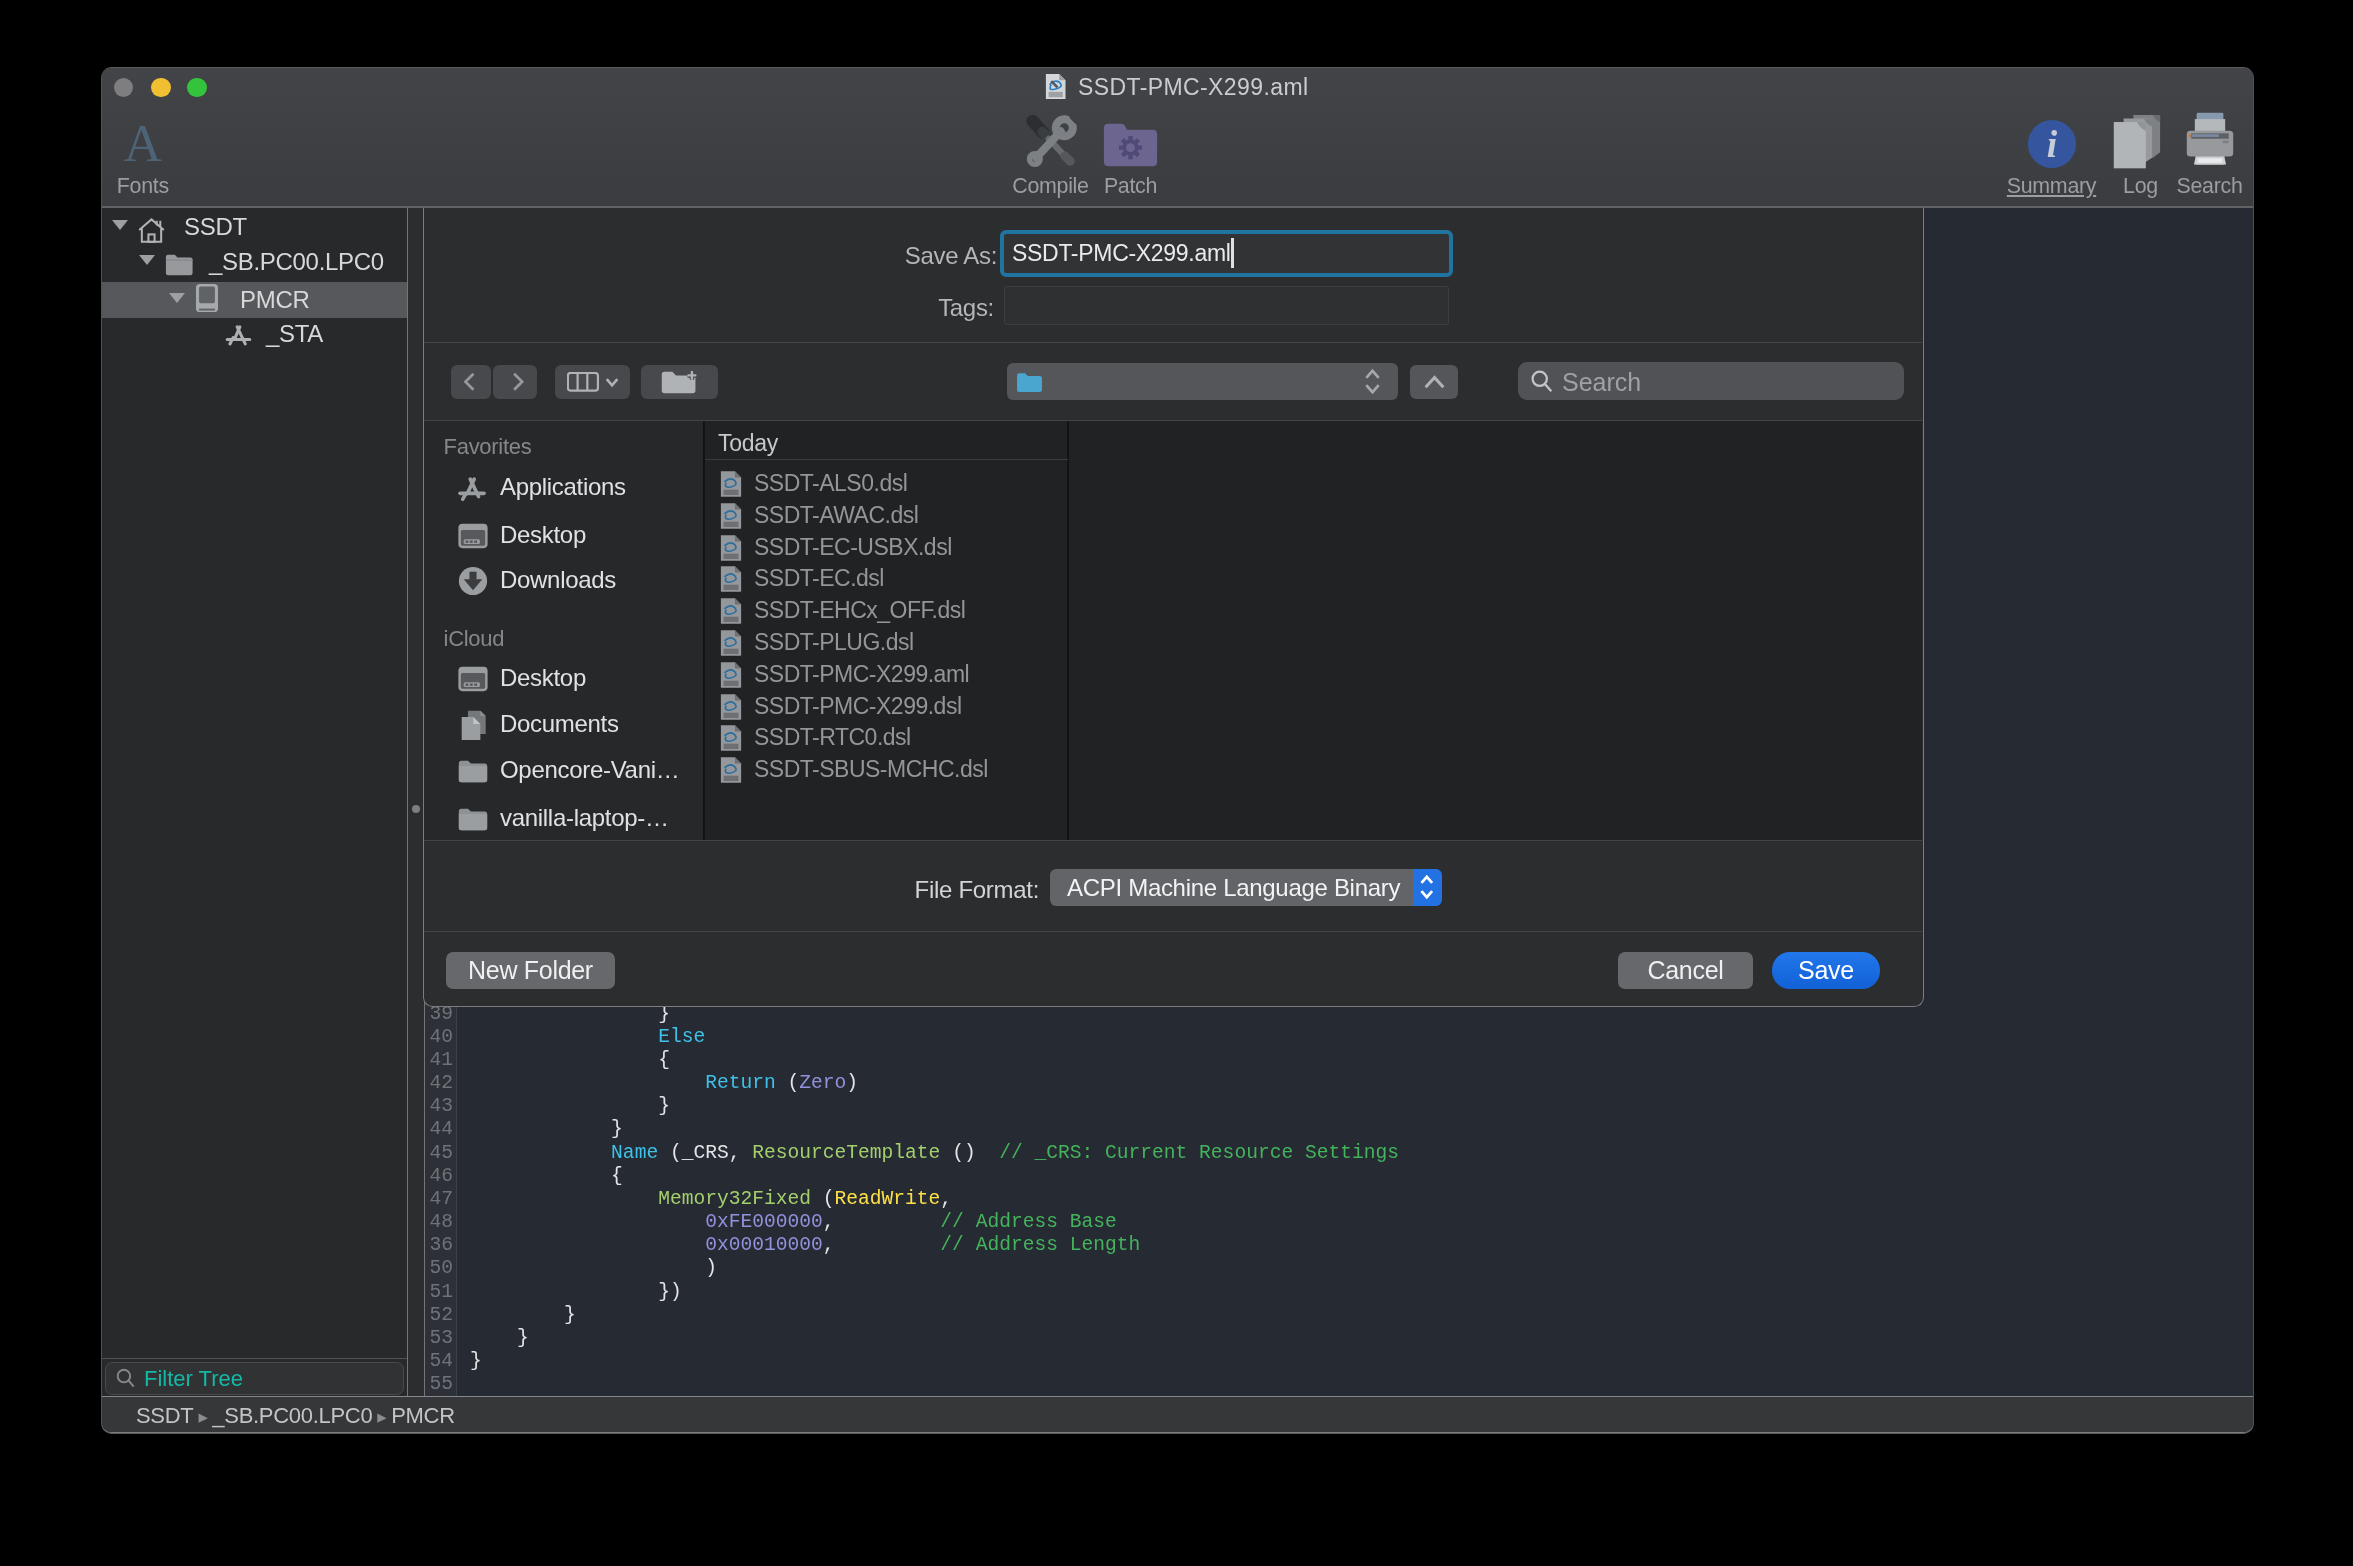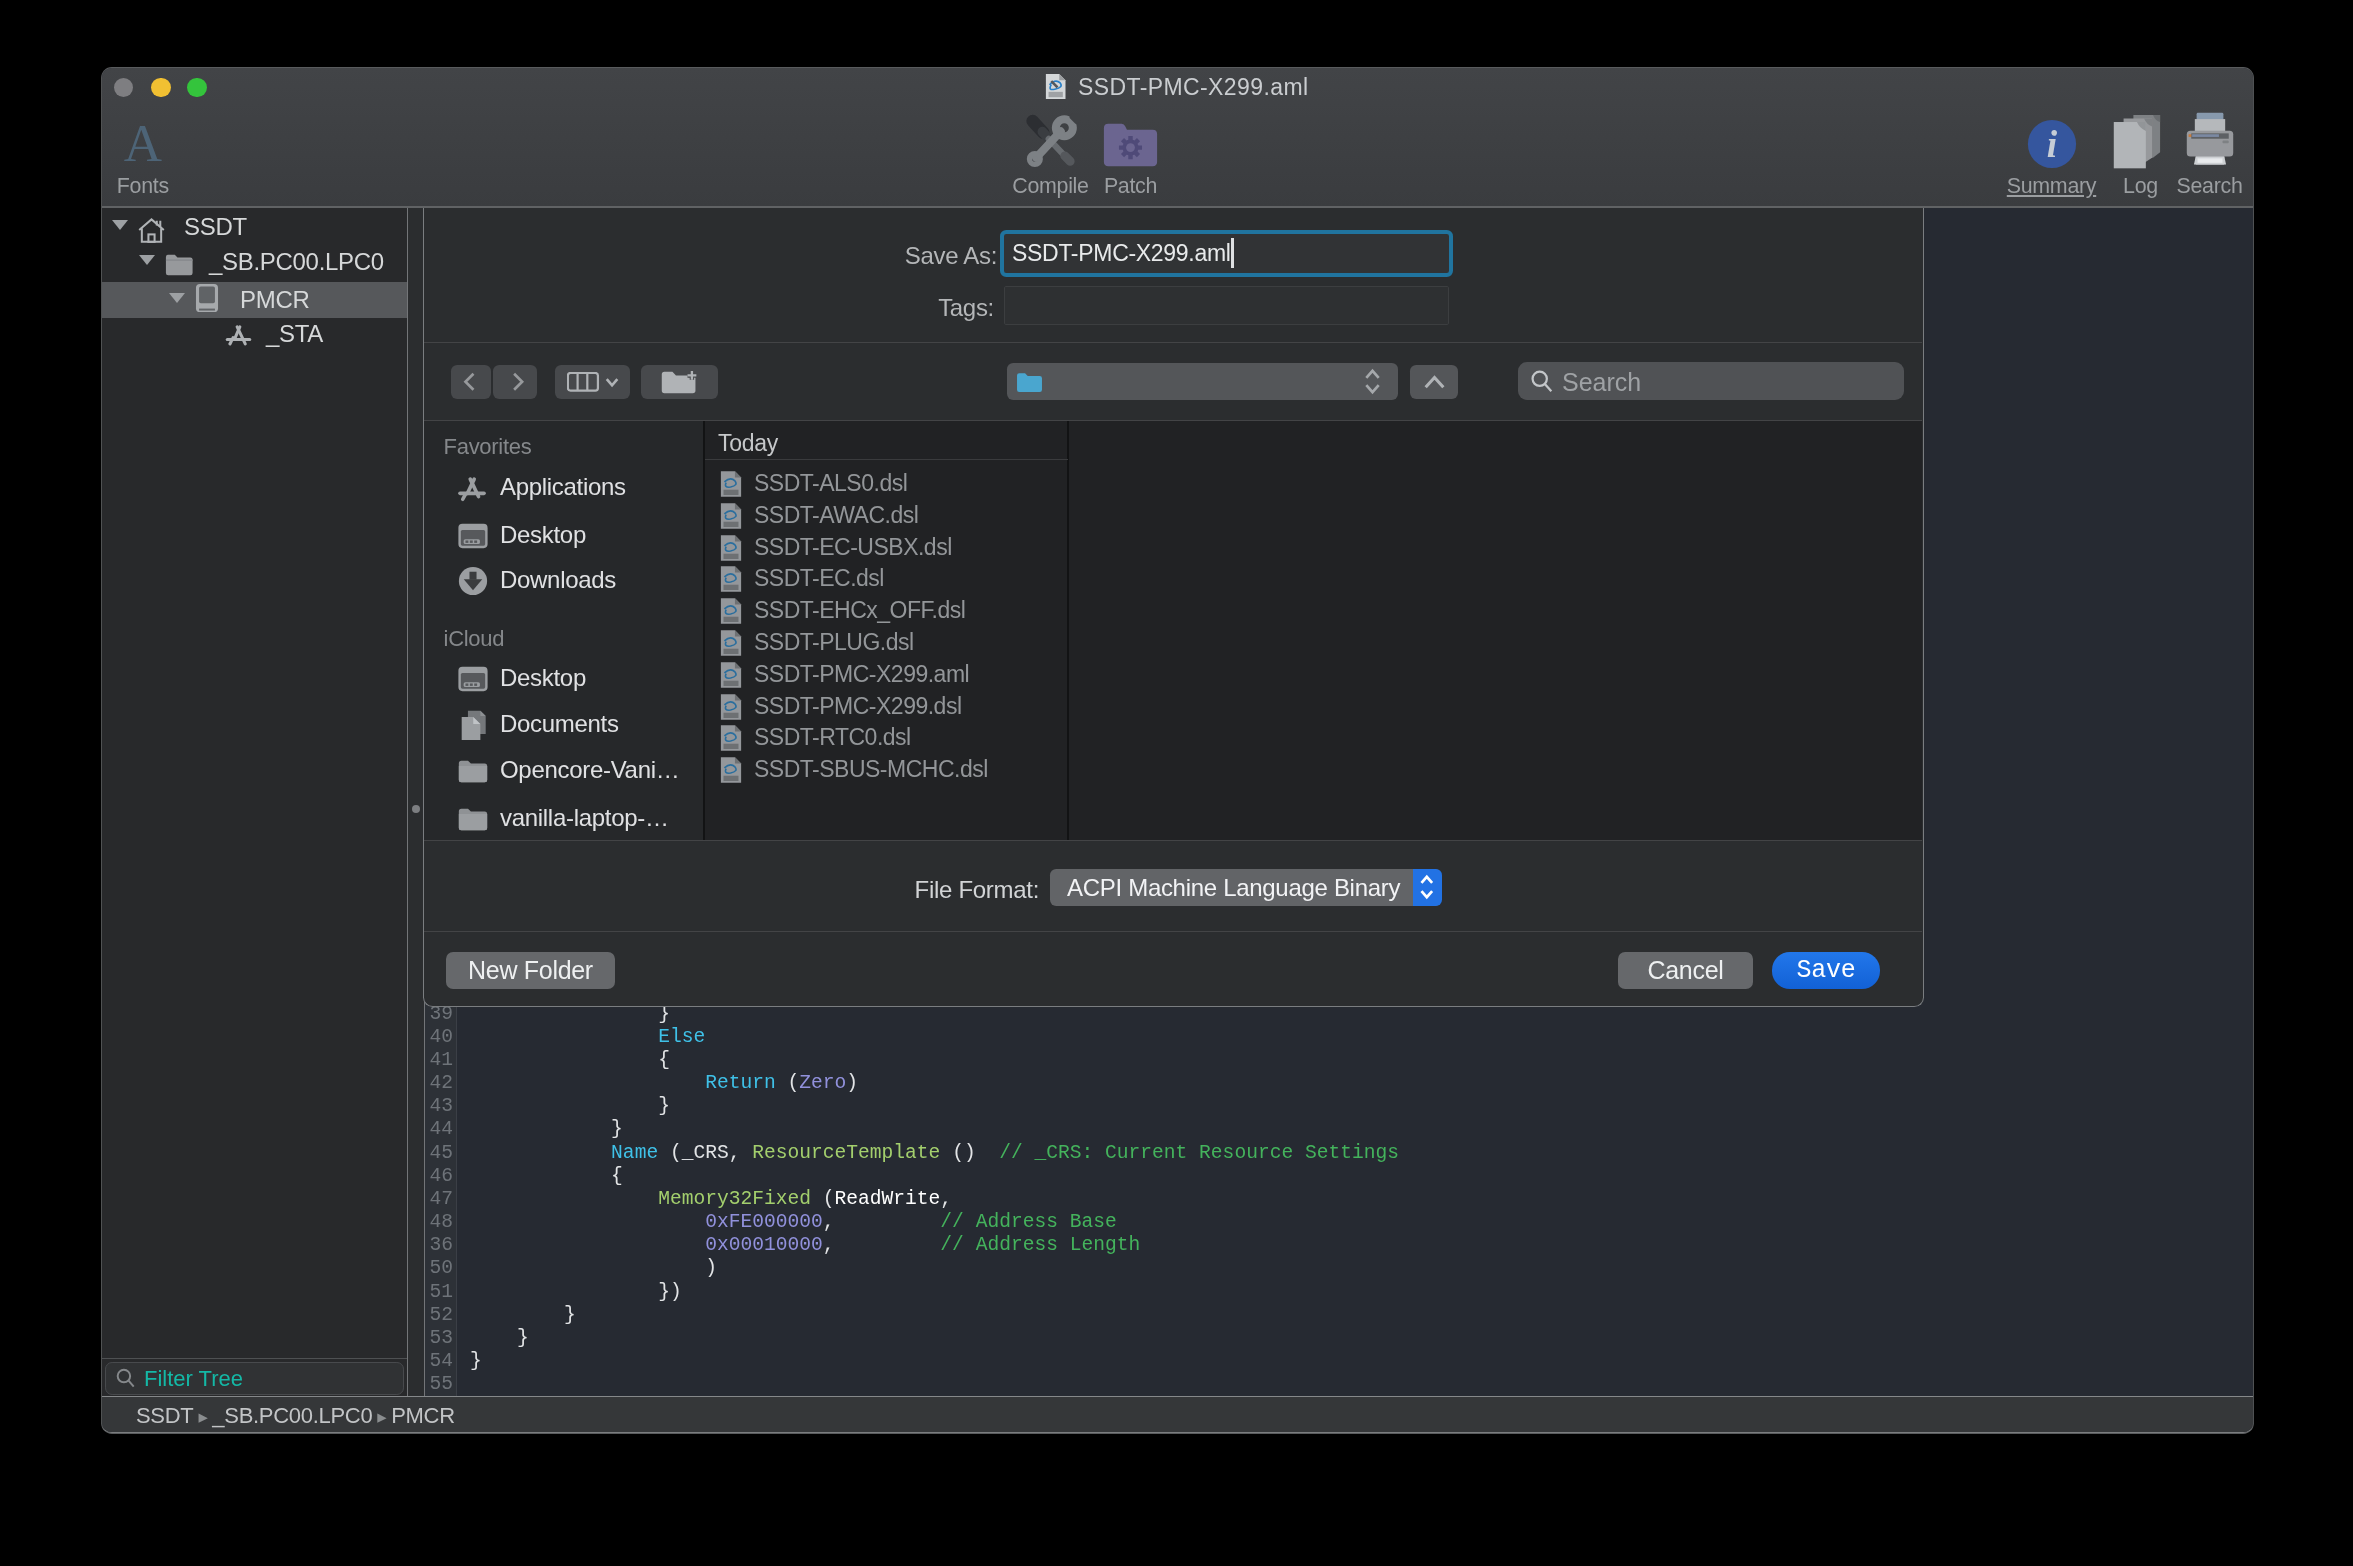--- a/index.html
+++ b/index.html
@@ -23,21 +23,21 @@
   #filterfield { position:absolute; left:2.7px; top:1294px; width:299px; height:33px; background:#303234; border:0.9px solid #484a4d; border-radius:7.1px; }
   
   #splitter { position:absolute; left:305px; top:140px; width:18px; height:1188px; background:#2b2d2f;
               border-left:1.8px solid #737578; border-right:1.8px solid #737578; }
   #splitdot { position:absolute; left:310px; top:737px; width:8px; height:8px; border-radius:50%; background:#7c7e81; }
   
   #editor { position:absolute; left:323px; top:140px; width:1828px; height:1188px; background:#262a32; }
   #gutter { position:absolute; left:0; top:0; width:32px; height:1188px; background:#2d3137; border-right:0.9px solid #3b3f46; }
   .lnum { position:absolute; left:0; width:28px; text-align:right; font-family:"Liberation Mono", monospace; font-size:19.6px; line-height:23px; color:#6e7379; }
   .cline { position:absolute; left:45px; font-family:"Liberation Mono", monospace; font-size:19.6px; line-height:23px; color:#e2e4e6; white-space:pre; }
-  .cy { color:#3fc1e8; } .lv { color:#9191dc; } .gr { color:#44b35c; } .lg { color:#a3cf6d; } .mg { color:#ffffff; }
+  .cy { color:#3fc1e8; } .lv { color:#9191dc; } .gr { color:#44b35c; } .lg { color:#a3cf6d; } .mg { color:#fde047; }
   
   #statusbar { position:absolute; left:0; top:1328px; width:2151px; height:37px; background:#353739; border-top:1.8px solid #85888a; }
   
   #sheet { position:absolute; left:321px; top:140px; width:1501px; height:799px; background:#2b2d2f;
            border-left:1.8px solid #7a7d80; border-right:1.8px solid #7a7d80; border-bottom:1.8px solid #7a7d80;
            border-radius:0 0 9.8px 9.8px; }
   .shlabel { position:absolute; color:#b4b6b8; font-size:24px; text-align:right; letter-spacing:-0.3px; }
   .btn { position:absolute; background:#47494c; border-radius:6.2px; }
   .sdiv { position:absolute; background:#434446; height:1.3px; }
   .favtext { position:absolute; color:#e0e1e3; font-size:24px; letter-spacing:-0.3px; white-space:nowrap; }
@@ -446,21 +446,21 @@
     <div class="abs" style="left:643px; top:666px; color:#f2f3f5; font-size:24px; letter-spacing:-0.3px;">ACPI Machine Language Binary</div>
     <div style="position:absolute; left:989px; top:661px; width:28.5px; height:37px; background:#2272e4; border-radius:0 6.2px 6.2px 0;"></div>
     <svg class="abs" style="left:993px; top:666px;" width="19.6" height="26" viewBox="0 0 22 29">
       <path d="M5 10 L11 3 L17 10" stroke="#fff" stroke-width="3" fill="none"></path>
       <path d="M5 19 L11 26 L17 19" stroke="#fff" stroke-width="3" fill="none"></path>
     </svg>
     <div class="sdiv" style="left:0; top:723px; width:1498px;"></div>
 
     <div style="position:absolute; left:22px; top:744px; width:169px; height:37px; background:#66686b; border-radius:7.1px; text-align:center; color:#eef0f1; font-size:25px; line-height:37px; letter-spacing:-0.3px;">New Folder</div>
     <div style="position:absolute; left:1194px; top:744px; width:135px; height:37px; background:#66686b; border-radius:7.1px; text-align:center; color:#eef0f1; font-size:25px; line-height:37px; letter-spacing:-0.3px;">Cancel</div>
-    <div style="position:absolute; left:1348px; top:744px; width:108px; height:37px; background:linear-gradient(#2277ea,#1261d6); border-radius:18px; text-align:center; color:#fff; font-size:25px; line-height:37px; letter-spacing:-0.3px;font-family:Liberation Mono, monospace;">Save</div>
+    <div style="position:absolute; left:1348px; top:744px; width:108px; height:37px; background:linear-gradient(#2277ea,#1261d6); border-radius:18px; text-align:center; color:#fff; font-size:25px; line-height:37px; letter-spacing:-0.3px;">Save</div>
   </div>
 
   <div id="statusbar"></div>
   <div id="breadcrumb" class="abs" style="left:34px; top:1335px; color:#c2c4c6; font-size:22px; letter-spacing:-0.3px;">
     <span>SSDT</span><span style="color:#8a8d8f; font-size:18.7px;"> ▸ </span><span>_SB.PC00.LPC0</span><span style="color:#8a8d8f; font-size:18.7px;"> ▸ </span><span>PMCR</span>
   </div>
 </div>
 
 
 </body></html>

